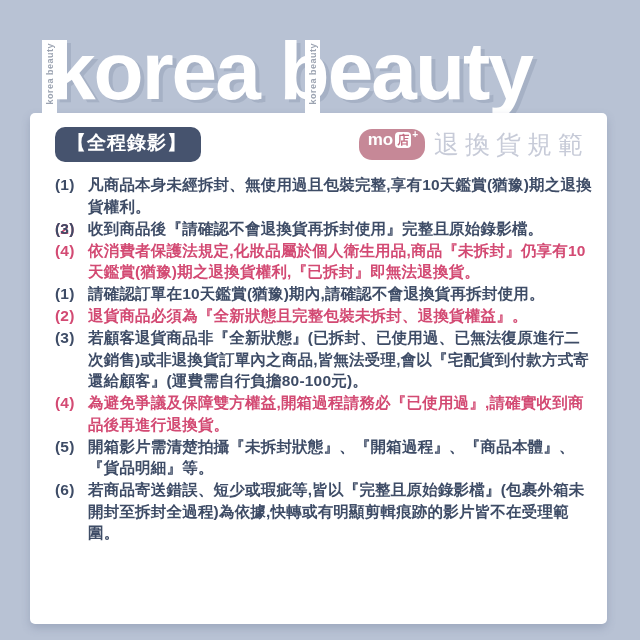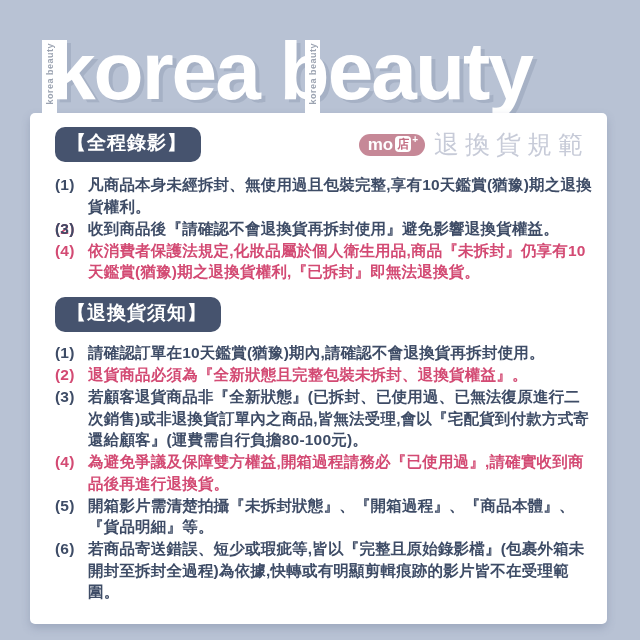--- a/index.html
+++ b/index.html
@@ -98,21 +98,21 @@
   .brand-row {
     display: flex;
     align-items: center;
     gap: 9px;
   }
   .logo {
     display: inline-flex;
     align-items: center;
     background: #c68897;
     border-radius: 13px;
-    padding: 2px 7px 3px 9px;
+    padding: 2px 7px 12px 9px;
     color: #ffffff;
     font-weight: bold;
     font-size: 17px;
     line-height: 1;
     letter-spacing: 0;
   }
   .logo .dian {
     background: #ffffff;
     color: #c36d82;
     font-size: 12px;
@@ -179,25 +179,24 @@
           <span class="dian">店</span>
           <span class="plus">+</span>
         </span>
         <span class="page-title">退換貨規範</span>
       </div>
     </div>
 
     <div class="list" id="list-0">
         <div class="item navy"><span class="num">(1)</span><span>凡商品本身未經拆封、無使用過且包裝完整,享有10天鑑賞(猶豫)期之退換貨權利。</span></div>
         <div class="item red"><span class="num">(2)</span></div>
-        <div class="item navy"><span class="num">(3)</span><span>收到商品後『請確認不會退換貨再拆封使用』避免影響退換貨權益。</span></div>
+        <div class="item navy"><span class="num">(3)</span><span>收到商品後『請確認不會退換貨再拆封使用』完整且原始錄影檔。</span></div>
         <div class="item red"><span class="num">(4)</span><span>依消費者保護法規定,化妝品屬於個人衛生用品,商品『未拆封』仍享有10天鑑賞(猶豫)期之退換貨權利,『已拆封』即無法退換貨。</span></div>
       </div>
 
-    <div class="section-pill pill-2">【退換貨須知】</div>
 
     <div class="list" id="list-1">
         <div class="item navy"><span class="num">(1)</span><span>請確認訂單在10天鑑賞(猶豫)期內,請確認不會退換貨再拆封使用。</span></div>
         <div class="item red"><span class="num">(2)</span><span>退貨商品必須為『全新狀態且完整包裝未拆封、退換貨權益』。</span></div>
         <div class="item navy"><span class="num">(3)</span><span>若顧客退貨商品非『全新狀態』(已拆封、已使用過、已無法復原進行二次銷售)或非退換貨訂單內之商品,皆無法受理,會以『宅配貨到付款方式寄還給顧客』(運費需自行負擔80-100元)。</span></div>
         <div class="item red"><span class="num">(4)</span><span>為避免爭議及保障雙方權益,開箱過程請務必『已使用過』,請確實收到商品後再進行退換貨。</span></div>
         <div class="item navy"><span class="num">(5)</span><span>開箱影片需清楚拍攝『未拆封狀態』、『開箱過程』、『商品本體』、『貨品明細』等。</span></div>
         <div class="item navy"><span class="num">(6)</span><span>若商品寄送錯誤、短少或瑕疵等,皆以『完整且原始錄影檔』(包裹外箱未開封至拆封全過程)為依據,快轉或有明顯剪輯痕跡的影片皆不在受理範圍。</span></div>
       </div>
 

